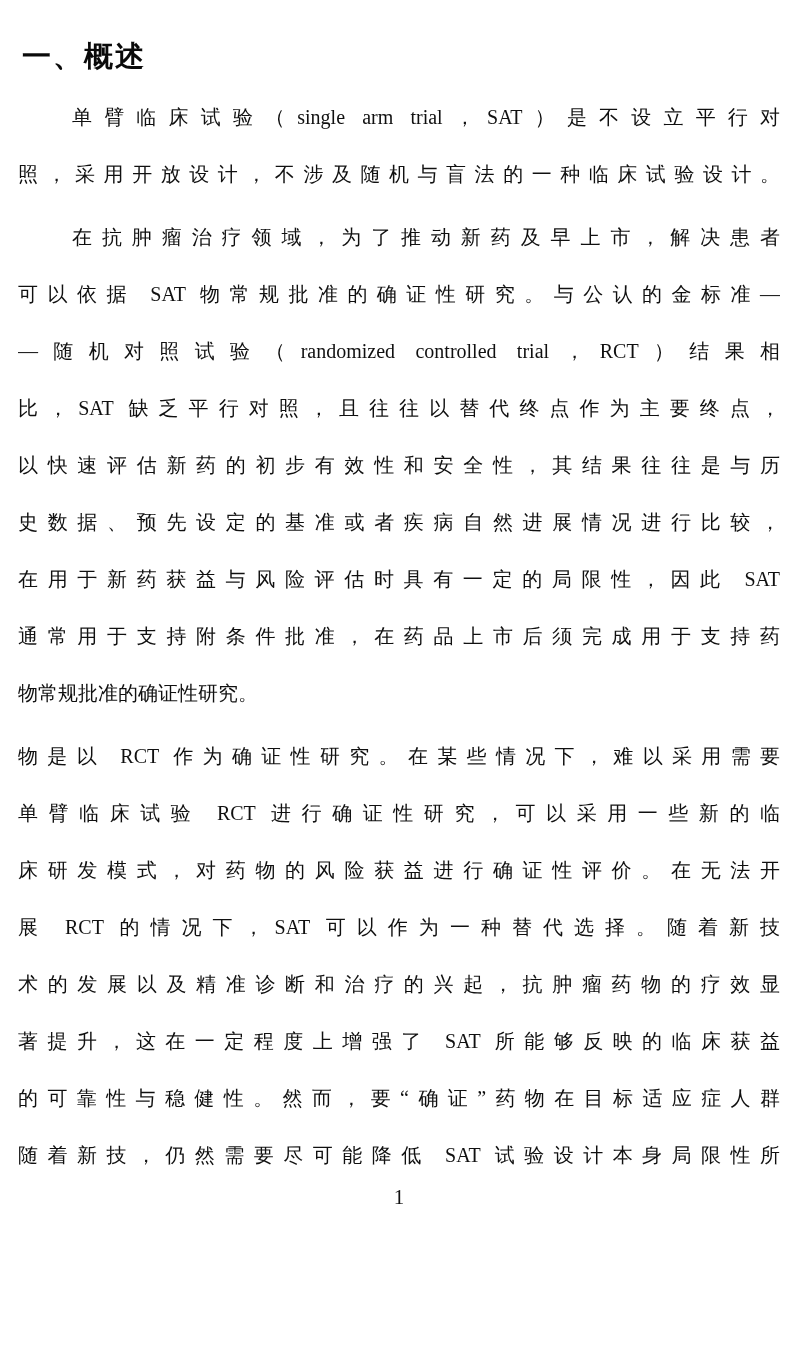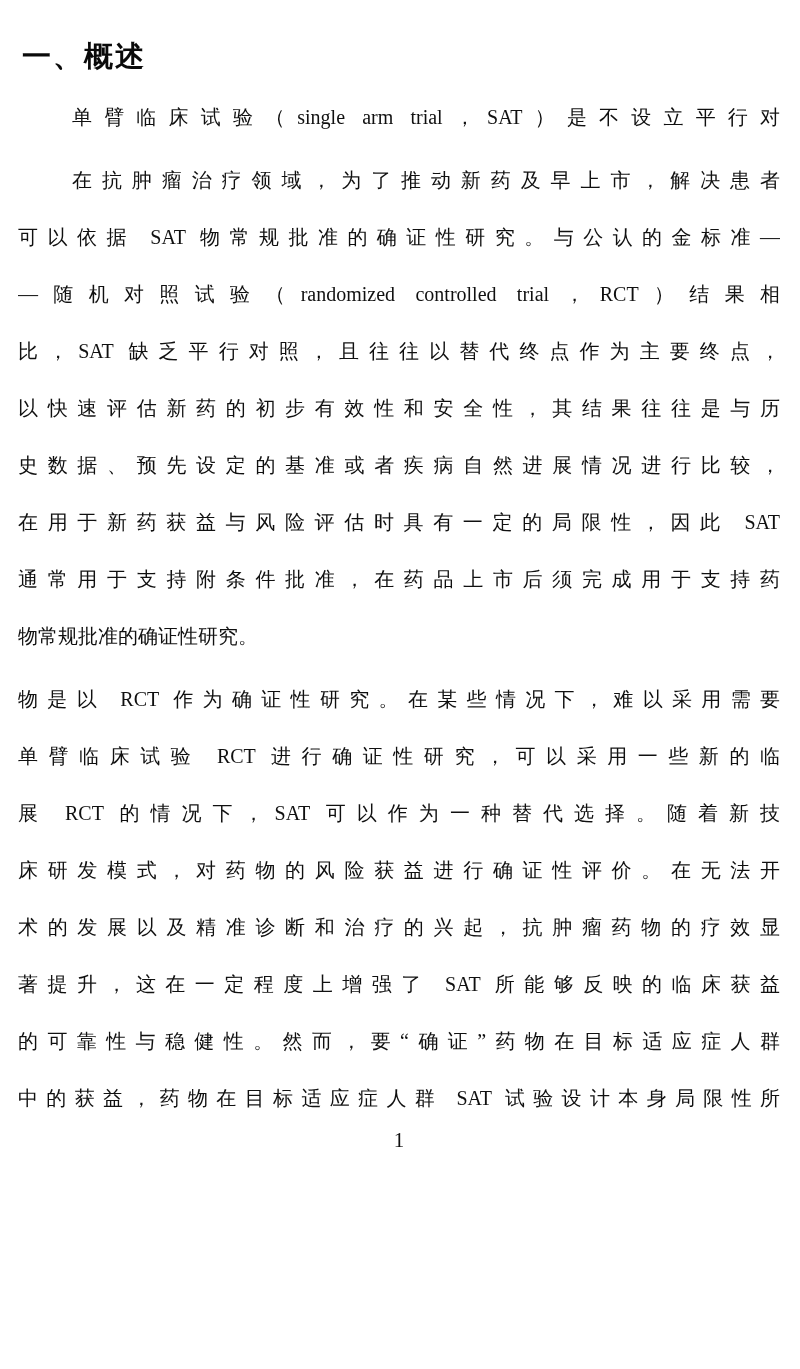--- a/index.html
+++ b/index.html
@@ -66,42 +66,43 @@
 </style>
 </head>
 <body>
 
 <div class="page">
 
   <h1 class="heading">一、概述</h1>
 
   <div class="para first-para">
     <div class="line first">单臂临床试验（single arm trial，SAT）是不设立平行对</div>
+    <div class="line">照，采用开放设计，不涉及随机与盲法的一种临床试验设计。</div>
   </div>
 
   <div class="para">
     <div class="line first">在抗肿瘤治疗领域，为了推动新药及早上市，解决患者</div>
     <div class="line">可以依据 SAT 物常规批准的确证性研究。与公认的金标准—</div>
     <div class="line">—随机对照试验（randomized controlled trial，RCT）结果相</div>
     <div class="line">比，SAT 缺乏平行对照，且往往以替代终点作为主要终点，</div>
     <div class="line">以快速评估新药的初步有效性和安全性，其结果往往是与历</div>
     <div class="line">史数据、预先设定的基准或者疾病自然进展情况进行比较，</div>
     <div class="line">在用于新药获益与风险评估时具有一定的局限性，因此 SAT</div>
     <div class="line">通常用于支持附条件批准，在药品上市后须完成用于支持药</div>
     <div class="line short">物常规批准的确证性研究。</div>
   </div>
 
   <div class="para">
     <div class="line">物是以 RCT 作为确证性研究。在某些情况下，难以采用需要</div>
     <div class="line">单臂临床试验 RCT 进行确证性研究，可以采用一些新的临</div>
+    <div class="line">床研发模式，对药物的风险获益进行确证性评价。在无法开</div>
     <div class="line">展 RCT 的情况下，SAT 可以作为一种替代选择。随着新技</div>
-    <div class="line">床研发模式，对药物的风险获益进行确证性评价。在无法开</div>
     <div class="line">术的发展以及精准诊断和治疗的兴起，抗肿瘤药物的疗效显</div>
     <div class="line">著提升，这在一定程度上增强了 SAT 所能够反映的临床获益</div>
     <div class="line">的可靠性与稳健性。然而，要“确证”药物在目标适应症人群</div>
-    <div class="line">中的获益，药物在目标适应症人群 SAT 试验设计本身局限性所</div>
+    <div class="line">随着新技，仍然需要尽可能降低 SAT 试验设计本身局限性所</div>
   </div>
 
   <div class="footer">
     <span class="page-number">1</span>
   </div>
 
 </div>
 
 </body></html>

